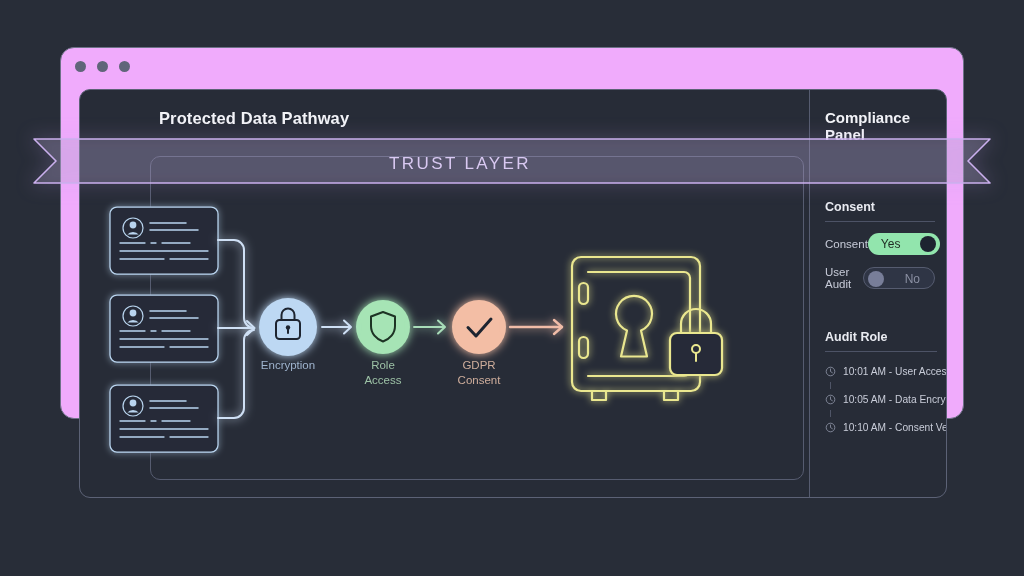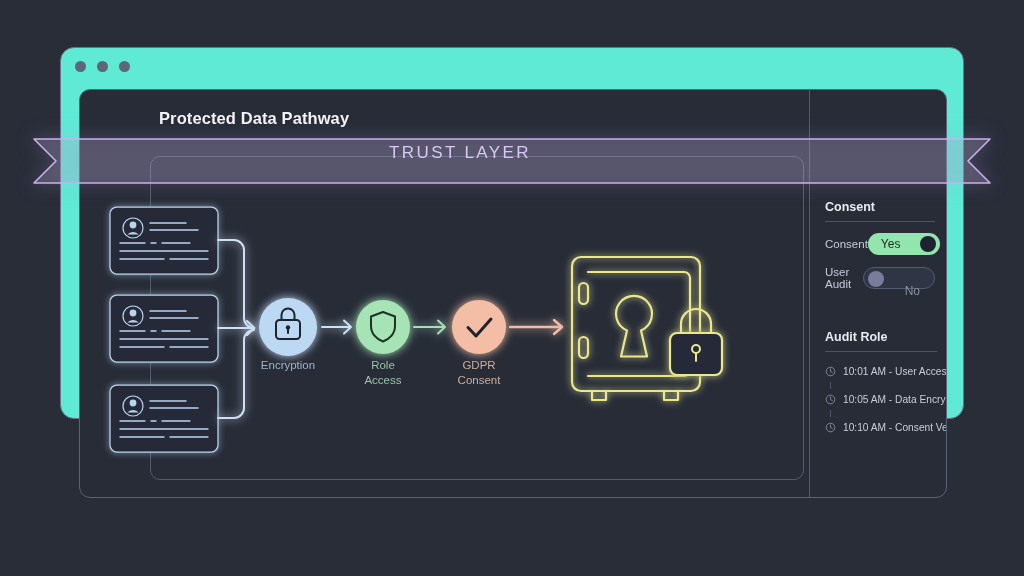--- a/index.html
+++ b/index.html
@@ -8,21 +8,21 @@
     background:#282d38;
     font-family:"Liberation Sans", sans-serif;
     position:relative;
     -webkit-font-smoothing:antialiased;
   }
 
   
   #window {
     position:absolute; left:60px; top:47px; width:904px; height:372px;
     border:1.2px solid #6d7287; border-radius:14px;
-    background:#5eead4;
+    background:#f0abfc;
   }
   #dots { position:absolute; left:14px; top:13px; display:flex; gap:11px; }
   .dot { width:11px; height:11px; border-radius:50%; background:#60657a; }
 
   #content {
     position:absolute; left:18px; top:41px; width:868px; height:409px;
     border:1.2px solid #5c6276; border-radius:11px;
     background:#272c37;
     overflow:hidden;
   }
@@ -52,36 +52,36 @@
   .toggle-row { display:flex; align-items:center; justify-content:space-between; margin-top:11px; }
   .toggle-label { font-size:11.5px; color:#c7cbd8; }
   .toggle { width:72px; height:22px; border-radius:11px; position:relative; flex:none; }
   .toggle.on  { background:#92e5ad; }
   .toggle.off { background:#2f3545; border:1px solid #565c70; }
   .knob { position:absolute; top:3px; width:16px; height:16px; border-radius:50%; }
   .toggle.on  .knob { right:4px; background:#1d2330; }
   .toggle.off .knob { left:4px;  background:#787e99; }
   .toggle-val { position:absolute; top:0; line-height:22px; font-size:12px; }
   .toggle.on  .toggle-val { left:13px; color:#1f2a22;text-align:center; }
-  .toggle.off .toggle-val { right:14px; color:#8b90a3;margin-top:12px; }
+  .toggle.off .toggle-val { right:14px; color:#8b90a3; }
 
   #audit-sec { position:absolute; left:15px; top:240px; width:112px; }
   #audit-list { margin-top:9px; position:relative; }
   .audit-item { display:flex; align-items:center; gap:7px; height:21px; }
   .audit-text { font-size:10.2px; color:#c9cdd9; white-space:nowrap; }
   .clock { width:11px; height:11px; flex:none; }
   .audit-link { width:1px; height:7px; background:#4f5567; margin-left:5px; }
 
   
   #ribbon {
     position:absolute; left:32px; top:137px; width:960px; height:48px;
     filter:drop-shadow(0 0 9px rgba(196,160,240,.55));
   }
   #ribbon-text {
-    position:absolute; left:0; top:129px; width:920px; height:48px;
+    position:absolute; left:0; top:140px; width:920px; height:48px;
     display:flex; align-items:center; justify-content:center;
     font-size:17px; letter-spacing:2.4px; color:#d9c9f2; pointer-events:none;
   }
 
   svg { display:block; overflow:visible; }
 </style>
 </head>
 <body>
 
 <div id="window">
@@ -95,20 +95,21 @@
   <div id="content">
 
     <div id="left-pane">
       <div id="pathway-title">Protected Data Pathway</div>
       <div id="pathway-box"></div>
     </div>
 
     <div id="divider"></div>
 
     <div id="right-pane">
+      <div id="compliance-title">Compliance Panel</div>
 
       <div id="consent-sec">
         <div class="sec-title">Consent</div>
         <div class="sec-rule"></div>
 
         <div class="toggle-row">
           <span class="toggle-label">Consent</span>
           <span class="toggle on">
             <span class="toggle-val">Yes</span>
             <span class="knob"></span>

